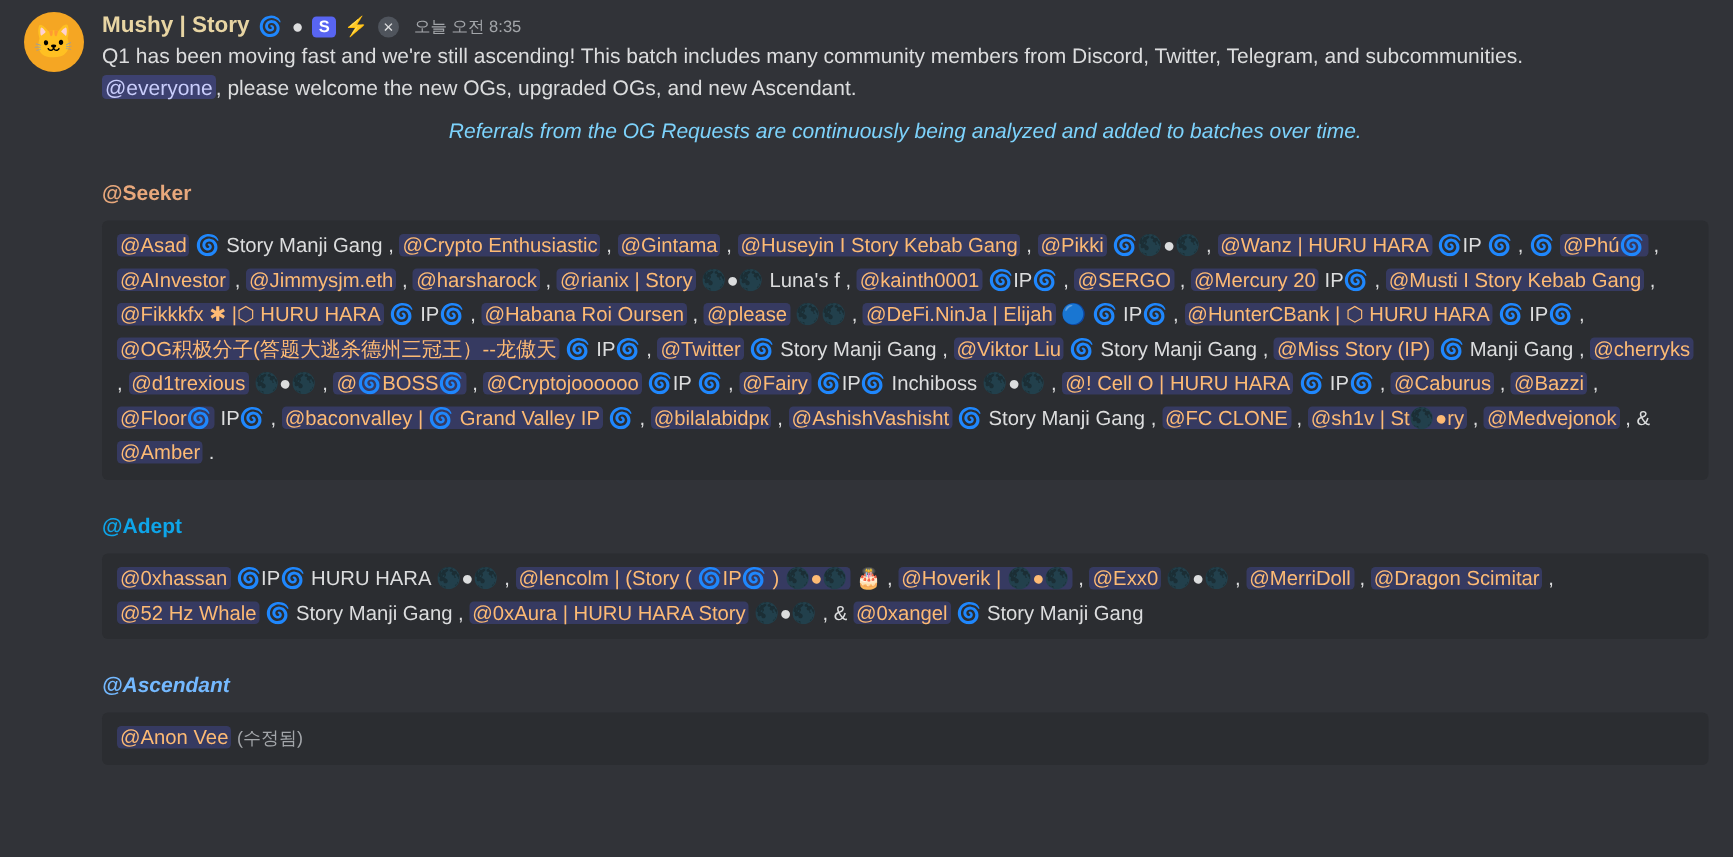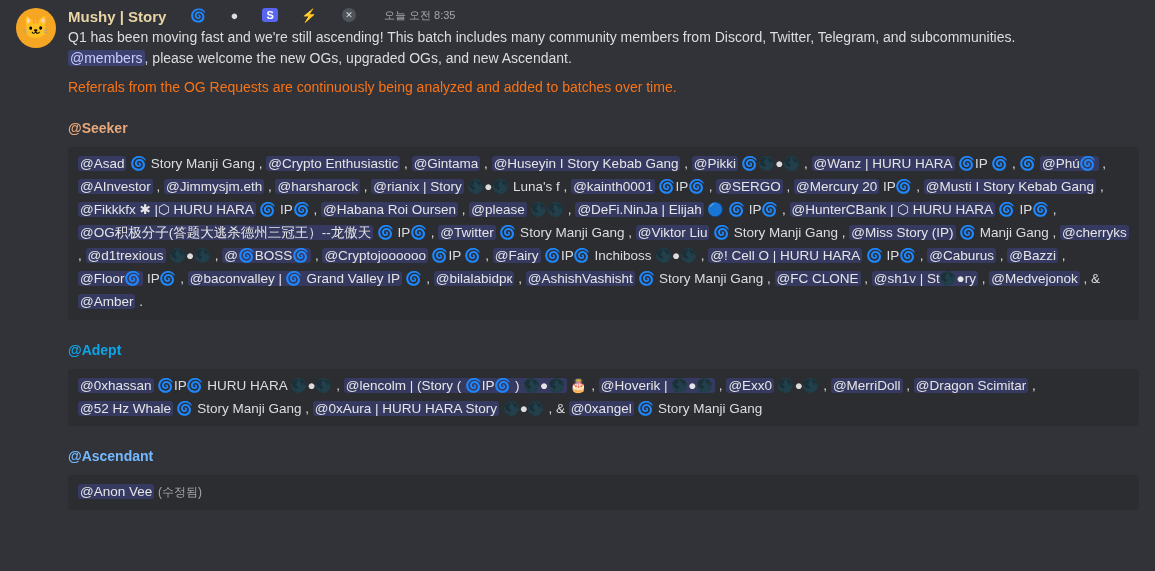--- a/index.html
+++ b/index.html
@@ -26,22 +26,22 @@
       display: flex;
       align-items: center;
       justify-content: center;
       font-size: 20px;
       overflow: hidden;
     }
     .avatar-emoji { font-size: 22px; }
     .message-content { flex: 1; min-width: 0; }
     .message-header {
       display: flex;
-      align-items: flex-start;
-      gap: 24px;
+      align-items: flex-end;
+      gap: 6px;
       margin-bottom: 2px;
       flex-wrap: wrap;
     }
     .username {
       color: #e8d5a3;
       font-weight: 600;
       font-size: 15px;
     }
     .badge-icon { font-size: 13px; }
     .timestamp {
@@ -74,41 +74,44 @@
       color: #e8a87c;
       font-weight: 600;
     }
     .role-adept {
       color: #0ea5e9;
       font-weight: 600;
     }
     .role-ascendant {
       color: #74b9ff;
       font-weight: 600;
+      font-style: italic;
     }
     .italic-text {
-      color: #f97316;
+      font-style: italic;
+      color: #7dd3fc;
+      text-align: center;
     }
     .section-label {
       margin-top: 20px;
       margin-bottom: 4px;
       font-weight: 600;
     }
     .members-block {
       background: #2b2d31;
       border-radius: 4px;
       padding: 6px 10px;
       margin-bottom: 6px;
       line-height: 1.7;
       font-size: 13.5px;
       color: #dcddde;
     }
     .member-mention {
       background: rgba(88, 101, 242, 0.25);
-      color: #e5e5e5;
+      color: #fdba74;
       border-radius: 3px;
       padding: 0 2px;
       white-space: nowrap;
     }
     .close-icon {
       width: 14px;
       height: 14px;
       background: #4f545c;
       border-radius: 50%;
       display: inline-flex;
@@ -136,21 +139,21 @@
       <span class="badge-icon">⚡</span>
       <span class="close-icon">✕</span>
       <span class="timestamp">오늘 오전 8:35</span>
     </div>
 
 
     <div class="message-body">
       <p>
         <span>Q1 has been moving fast and we're still ascending! This batch includes many community members from Discord, Twitter, Telegram, and subcommunities.</span>
         <br>
-        <span class="mention">@members</span><span>, please welcome the new OGs, upgraded OGs, and new Ascendant.</span>
+        <span class="mention">@everyone</span><span>, please welcome the new OGs, upgraded OGs, and new Ascendant.</span>
       </p>
 
 
       <p class="italic-text">Referrals from the OG Requests are continuously being analyzed and added to batches over time.</p>
 
       <p class="section-label">
         <span class="role-seeker">@Seeker</span>
       </p>
       <div class="members-block">
         <span>

